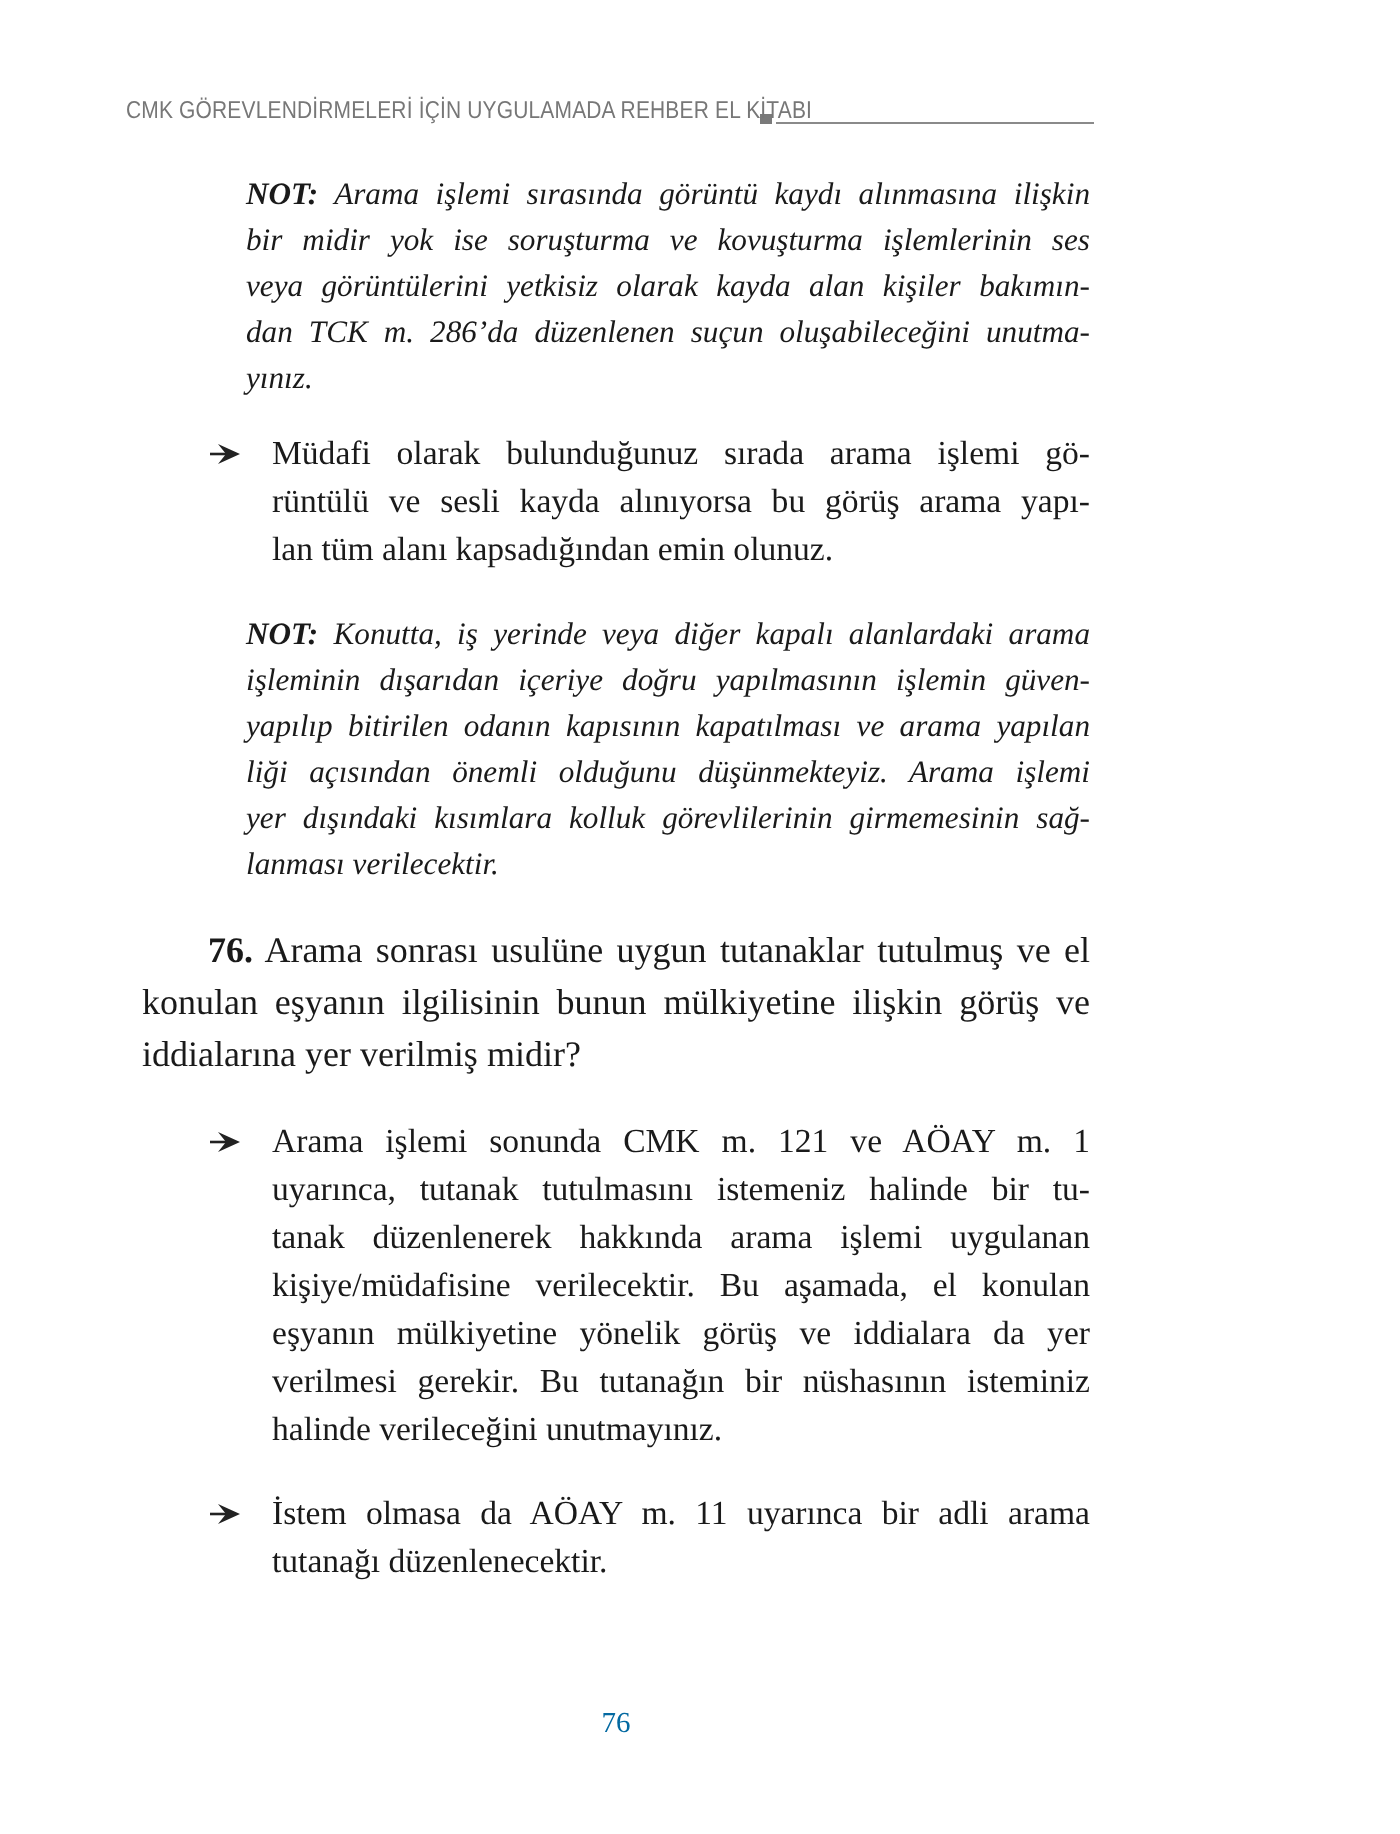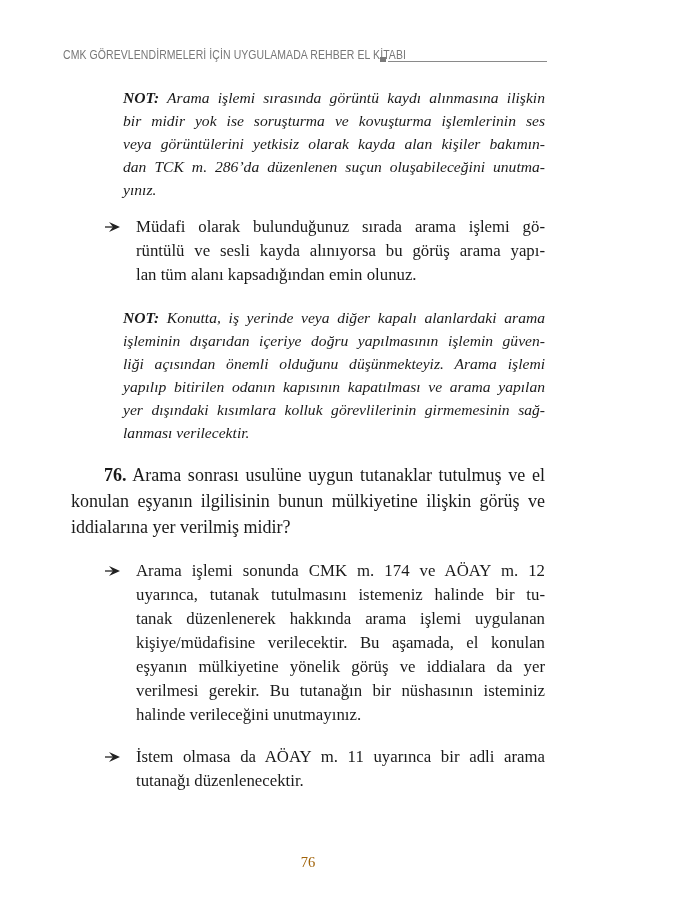--- a/index.html
+++ b/index.html
@@ -40,21 +40,21 @@
       position: absolute; left: 0; top: 3px; width: 18px; height: 18px;
     }
     .bullet-item .body { position: absolute; left: 32px; width: 409px; }
     .bullet-item .line { height: 24px; line-height: 24px; }
     .question { left: 71px; width: 474px; font-size: 18px; }
     .question .line { height: 26px; line-height: 26px; }
     .question .line.indent { padding-left: 33px; }
     .question b { font-weight: bold; }
     .page-number {
       position: absolute; left: 0; width: 616px; top: 854px; text-align: center;
-      font-size: 14.5px; color: #a16207;
+      font-size: 14.5px; color: #0369a1;
     }
   </style>
 </head>
 <body>
 
 <div class="header">
   <span class="header-title">CMK GÖREVLENDİRMELERİ İÇİN UYGULAMADA REHBER EL KİTABI</span>
   <span class="header-rule-marker"></span>
   <span class="header-rule"></span>
 </div>
@@ -77,41 +77,41 @@
   <div class="body">
     <span class="line">Müdafi olarak bulunduğunuz sırada arama işlemi gö-</span>
     <span class="line">rüntülü ve sesli kayda alınıyorsa bu görüş arama yapı-</span>
     <span class="line last">lan tüm alanı kapsadığından emin olunuz.</span>
   </div>
 </div>
 
 <div class="block note" style="top:306px;">
   <span class="line"><b>NOT:</b><span> Konutta, iş yerinde veya diğer kapalı alanlardaki arama</span></span>
   <span class="line">işleminin dışarıdan içeriye doğru yapılmasının işlemin güven-</span>
+  <span class="line">yapılıp bitirilen odanın kapısının kapatılması ve arama yapılan</span>
   <span class="line">liği açısından önemli olduğunu düşünmekteyiz. Arama işlemi</span>
-  <span class="line">yapılıp bitirilen odanın kapısının kapatılması ve arama yapılan</span>
   <span class="line">yer dışındaki kısımlara kolluk görevlilerinin girmemesinin sağ-</span>
   <span class="line last">lanması verilecektir.</span>
 </div>
 
 <div class="block question" style="top:462px;">
   <span class="line indent"><b>76.</b><span> Arama sonrası usulüne uygun tutanaklar tutulmuş ve el</span></span>
   <span class="line">konulan eşyanın ilgilisinin bunun mülkiyetine ilişkin görüş ve</span>
   <span class="line last">iddialarına yer verilmiş midir?</span>
 </div>
 
 <div class="block bullet-item" style="top:559px; height:168px;">
   <span class="arrow">
     <svg width="18" height="18" viewBox="0 0 18 18">
       <line x1="1" y1="9" x2="10" y2="9" stroke="#222" stroke-width="1.3"></line>
       <path d="M5 4 L16 9 L5 14 L9 9 Z" fill="#222"></path>
     </svg>
   </span>
   <div class="body">
-    <span class="line">Arama işlemi sonunda CMK m. 174 ve AÖAY m. 12</span>
+    <span class="line">Arama işlemi sonunda CMK m. 121 ve AÖAY m. 1</span>
     <span class="line">uyarınca, tutanak tutulmasını istemeniz halinde bir tu-</span>
     <span class="line">tanak düzenlenerek hakkında arama işlemi uygulanan</span>
     <span class="line">kişiye/müdafisine verilecektir. Bu aşamada, el konulan</span>
     <span class="line">eşyanın mülkiyetine yönelik görüş ve iddialara da yer</span>
     <span class="line">verilmesi gerekir. Bu tutanağın bir nüshasının isteminiz</span>
     <span class="line last">halinde verileceğini unutmayınız.</span>
   </div>
 </div>
 
 <div class="block bullet-item" style="top:745px; height:48px;">

